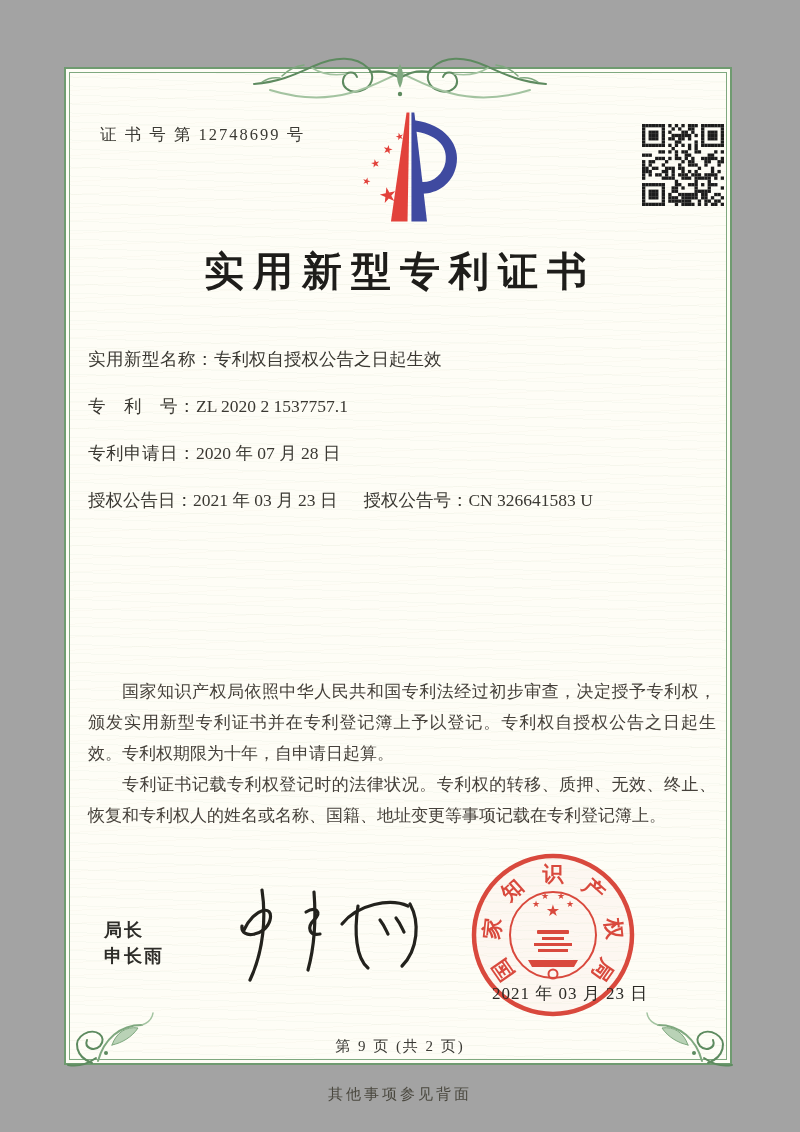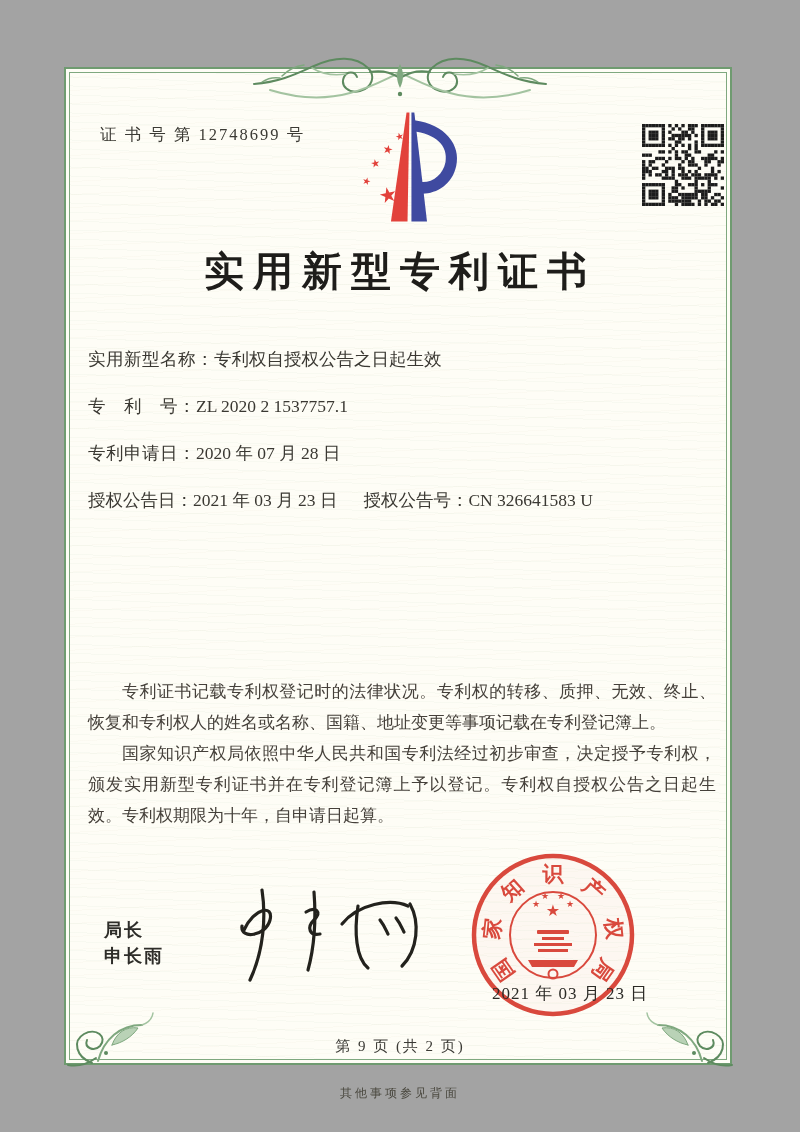--- a/index.html
+++ b/index.html
@@ -52,21 +52,21 @@
   .officials{position:absolute;left:104px;top:918px;z-index:3;font-size:18px;
     letter-spacing:2px;color:#2e2d29;font-weight:bold;}
   .officials .o-name{margin-top:2px;}
   .signature{position:absolute;left:210px;top:878px;width:220px;height:110px;z-index:4;}
   .seal{position:absolute;left:468px;top:850px;width:170px;height:170px;z-index:2;opacity:0.92;}
   .seal-date{position:absolute;left:492px;top:982px;font-size:17px;color:#2b2a26;
     letter-spacing:1px;z-index:5;}
   .footer-page{position:absolute;left:0;right:0;top:1037px;text-align:center;
     font-size:15px;letter-spacing:2px;color:#3b3a35;z-index:3;}
   .back-note{position:absolute;left:0;right:0;top:1085px;text-align:center;
-    font-size:12px;letter-spacing:3px;color:#4a483f;z-index:3;}
+    font-size:15px;letter-spacing:3px;color:#4a483f;z-index:3;}
   .ornament-top{position:absolute;left:252px;top:44px;width:296px;height:76px;z-index:4;}
   .ornament-corner{position:absolute;width:100px;height:78px;z-index:4;}
   .oc-left{left:56px;top:995px;}
   .oc-right{left:644px;top:995px;transform:scaleX(-1);}
   .seal text{font-family:"Liberation Serif","DejaVu Serif",serif;}
   .star-t{font-family:"DejaVu Sans",sans-serif;}
 </style>
 </head>
 <body>
 
@@ -447,22 +447,22 @@
   <div class="fields">
     <div class="frow"><span class="flabel">实用新型名称：</span><span class="fvalue">专利权自授权公告之日起生效</span></div>
     <div class="frow"><span class="flabel">专　利　号：</span><span class="fvalue">ZL 2020 2 1537757.1</span></div>
     <div class="frow"><span class="flabel">专利申请日：</span><span class="fvalue">2020 年 07 月 28 日</span></div>
     <div class="grant-row">
       <span>授权公告日：</span><span>2021 年 03 月 23 日</span><span class="grant-pair2">授权公告号：</span><span>CN 326641583 U</span>
     </div>
   </div>
 
   <div class="body-text">
+    <p>国家知识产权局依照中华人民共和国专利法经过初步审查，决定授予专利权，颁发实用新型专利证书并在专利登记簿上予以登记。专利权自授权公告之日起生效。专利权期限为十年，自申请日起算。</p>
     <p>专利证书记载专利权登记时的法律状况。专利权的转移、质押、无效、终止、恢复和专利权人的姓名或名称、国籍、地址变更等事项记载在专利登记簿上。</p>
-    <p>国家知识产权局依照中华人民共和国专利法经过初步审查，决定授予专利权，颁发实用新型专利证书并在专利登记簿上予以登记。专利权自授权公告之日起生效。专利权期限为十年，自申请日起算。</p>
   </div>
 
   <div class="officials">
     <div class="o-title">局长</div>
     <div class="o-name">申长雨</div>
   </div>
 
   <svg class="signature" viewBox="0 0 220 110">
     <g fill="none" stroke="#23221d" stroke-width="3.2" stroke-linecap="round">
       <path d="M34,52 C44,30 64,26 60,42 C56,58 30,62 32,48"></path>

